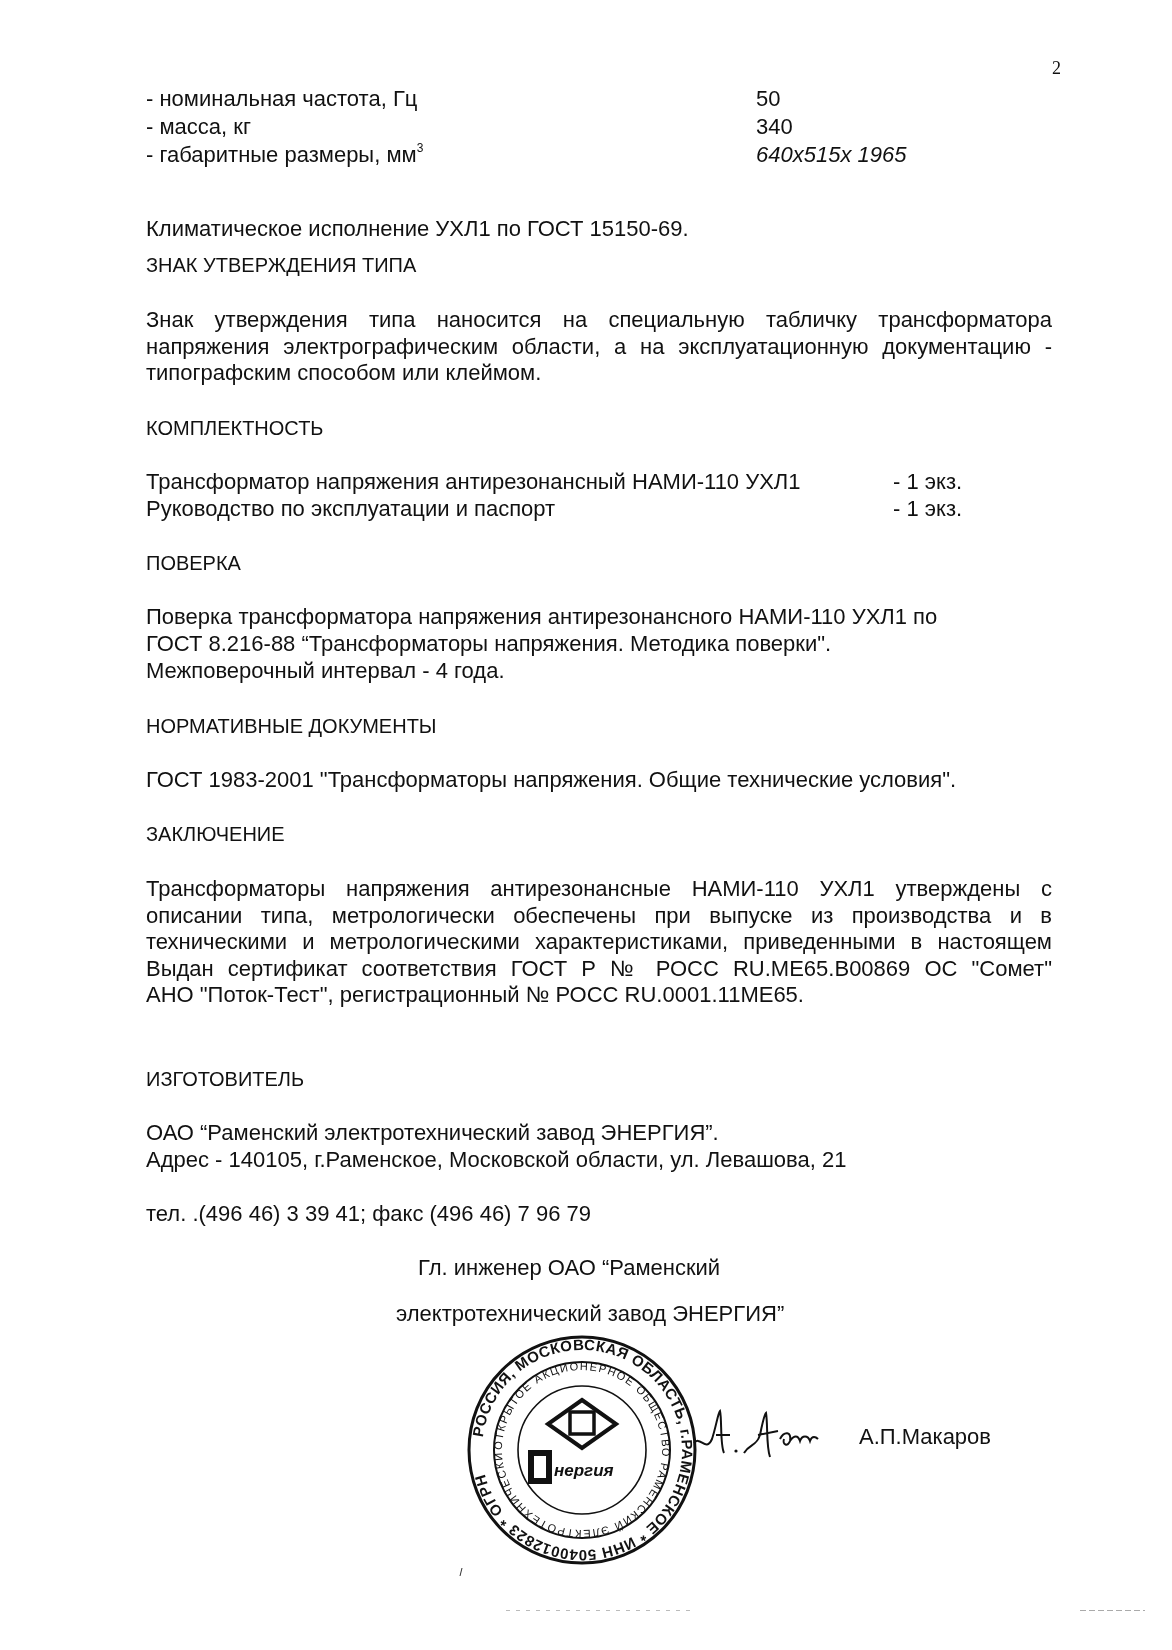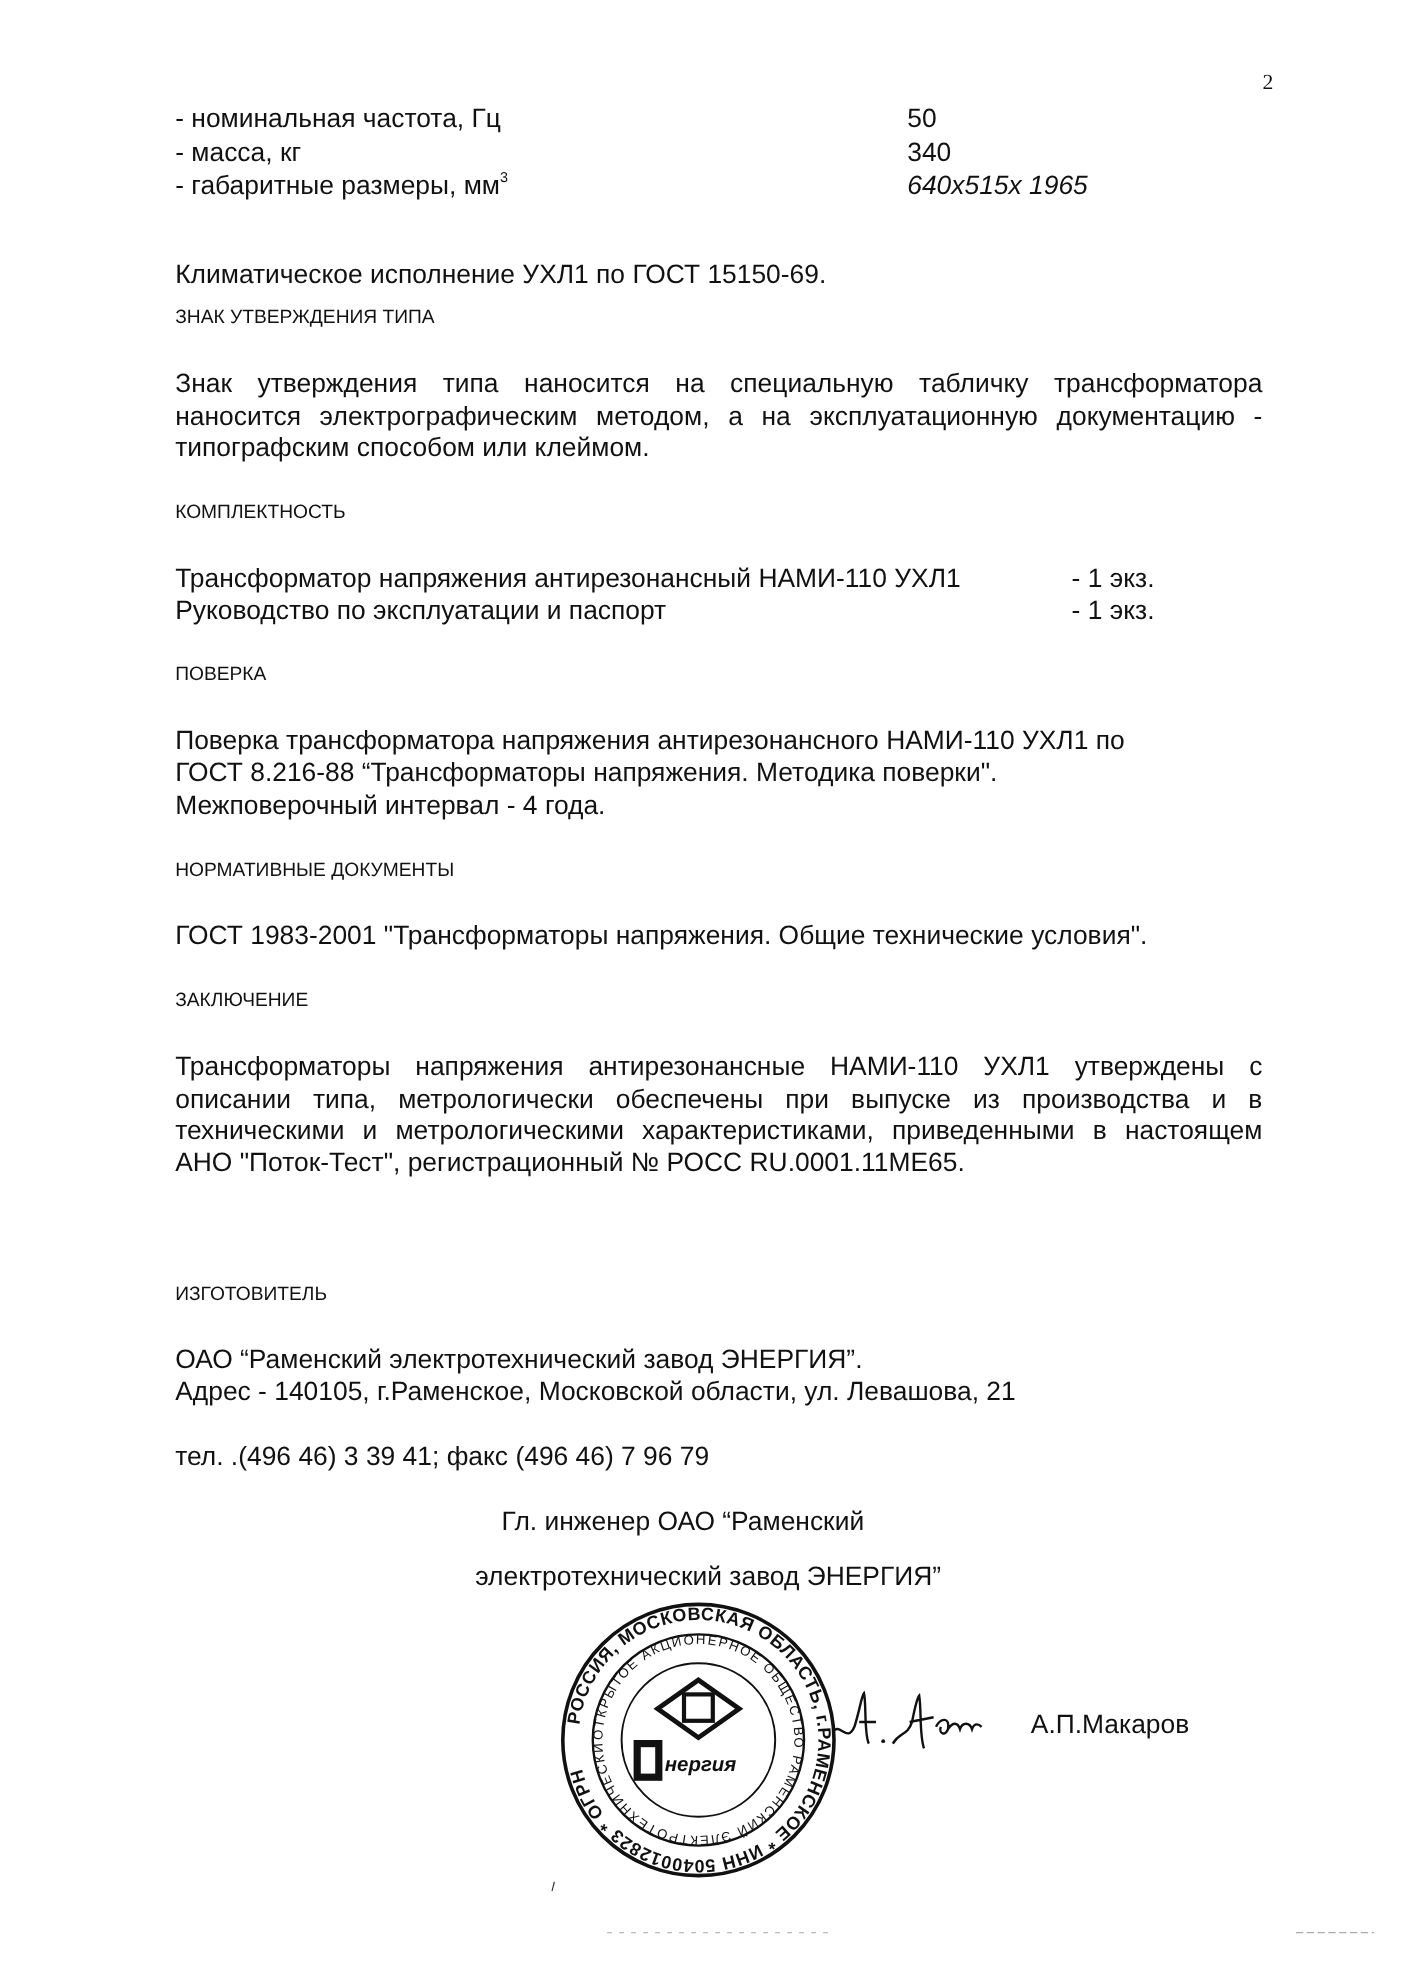--- a/index.html
+++ b/index.html
@@ -8,21 +8,21 @@
     font-family: "Liberation Sans", sans-serif; color: #111111;
   }
   .page-num {
     position: absolute; left: 1052px; top: 58px;
     font-family: "Liberation Serif", serif; font-size: 18px;
   }
   .txt { position: absolute; font-size: 22px; line-height: 26.5px; white-space: nowrap; }
   .just { position: absolute; left: 146px; width: 906px; font-size: 22px; line-height: 26.5px; text-align: justify; text-align-last: left; }
   .just span { display: block; text-align: justify; text-align-last: justify; }
   .just span.last { text-align-last: left; }
-  .heading { position: absolute; left: 146px; font-size: 16px; line-height: 26.5px; white-space: nowrap; }
+  .heading { position: absolute; left: 146px; font-size: 20px; line-height: 26.5px; white-space: nowrap; }
   sup { font-size: 12px; line-height: 0; position: relative; top: -2px; }
   .stamp { position: absolute; left: 466px; top: 1334px; width: 232px; height: 232px; }
   .signature { position: absolute; left: 690px; top: 1405px; width: 150px; height: 60px; }
   .tiny-mark { position: absolute; left: 459px; top: 1568px; width: 4px; height: 8px; }
   .scan-line { position: absolute; left: 0; top: 1609px; width: 1172px; height: 3px; }
 </style>
 </head>
 <body>
 
 <div class="page-num">2</div>
@@ -34,21 +34,21 @@
   <div class="txt" style="left:756px; top:114px;">340</div>
   <div class="txt" style="left:146px; top:142px;"><span>- габаритные размеры, мм</span><sup>3</sup></div>
   <div class="txt" style="left:756px; top:142px;font-style:italic;">640х515х 1965</div>
 </div>
 
 <div class="txt" style="left:146px; top:196px;margin-top:20px;">Климатическое исполнение УХЛ1 по ГОСТ 15150-69.</div>
 
 <div class="heading" style="top:252px;">ЗНАК УТВЕРЖДЕНИЯ ТИПА</div>
 <div class="just" style="top:307px;">
   <span>Знак утверждения типа наносится на специальную табличку трансформатора</span>
-  <span>наносится электрографическим методом, а на эксплуатационную документацию -</span>
+  <span>напряжения электрографическим области, а на эксплуатационную документацию -</span>
   <span class="last">типографским способом или клеймом.</span>
 </div>
 
 <div class="heading" style="top:415px;">КОМПЛЕКТНОСТЬ</div>
 <div class="txt" style="left:146px; top:469px;">Трансформатор напряжения антирезонансный  НАМИ-110 УХЛ1</div>
 <div class="txt" style="left:893px; top:469px;">-  1 экз.</div>
 <div class="txt" style="left:146px; top:496px;">Руководство по эксплуатации и паспорт</div>
 <div class="txt" style="left:893px; top:496px;">-  1 экз.</div>
 
 <div class="heading" style="top:550px;">ПОВЕРКА</div>
@@ -57,20 +57,21 @@
 <div class="txt" style="left:146px; top:658px;">Межповерочный интервал - 4 года.</div>
 
 <div class="heading" style="top:713px;">НОРМАТИВНЫЕ ДОКУМЕНТЫ</div>
 <div class="txt" style="left:146px; top:767px;">ГОСТ 1983-2001 "Трансформаторы напряжения. Общие технические условия".</div>
 
 <div class="heading" style="top:821px;">ЗАКЛЮЧЕНИЕ</div>
 <div class="just" style="top:876px;">
   <span>Трансформаторы напряжения антирезонансные НАМИ-110 УХЛ1 утверждены с</span>
   <span>описании типа, метрологически обеспечены при выпуске из производства и в</span>
   <span>техническими и метрологическими характеристиками, приведенными в настоящем</span>
+  <span>Выдан сертификат соответствия ГОСТ Р № РОСС RU.ME65.B00869 ОС "Сомет"</span>
   <span class="last">АНО "Поток-Тест", регистрационный № РОСС RU.0001.11МЕ65.</span>
 </div>
 
 <div class="heading" style="top:1066px;">ИЗГОТОВИТЕЛЬ</div>
 <div class="txt" style="left:146px; top:1120px;">ОАО “Раменский электротехнический завод ЭНЕРГИЯ”.</div>
 <div class="txt" style="left:146px; top:1147px;">Адрес - 140105, г.Раменское, Московской области, ул. Левашова, 21</div>
 <div class="txt" style="left:146px; top:1174px;margin-top:27px;">тел. .(496 46) 3 39 41;  факс (496 46) 7 96 79</div>
 
 <div class="txt" style="left:418px; top:1255px;">Гл. инженер ОАО “Раменский</div>
 <div class="txt" style="left:396px; top:1301px;">электротехнический завод ЭНЕРГИЯ”</div>

